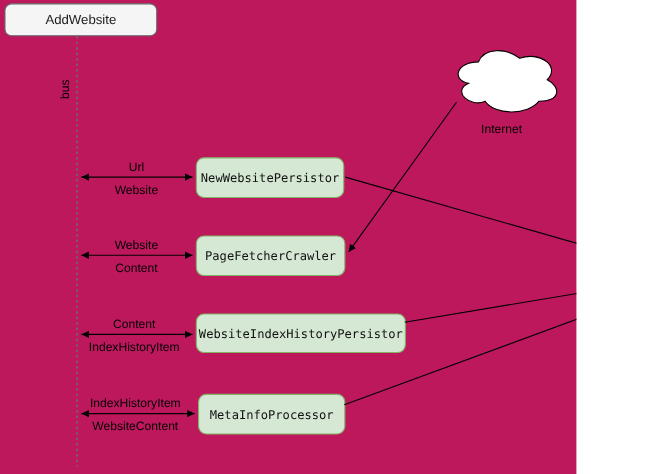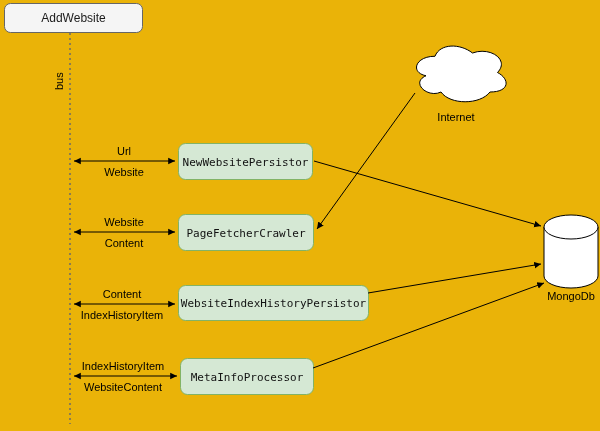--- a/index.html
+++ b/index.html
@@ -3,23 +3,23 @@
 <meta charset="utf-8">
 <style>
   html, body {
     margin: 0;
     padding: 0;
     background: #ffffff;
     font-family: "Liberation Sans", sans-serif;
   }
   .canvas {
     position: relative;
-    width: 600px;
+    width: 524px;
     height: 431px;
-    background: #eab308;
+    background: #be185d;
     overflow: hidden;
     text-decoration: underline;
   }
   svg text {
     font-family: "Liberation Sans", sans-serif;
     font-size: 11px;
     fill: #000000;
   }
   svg text.actor-label {
     font-size: 12px;

